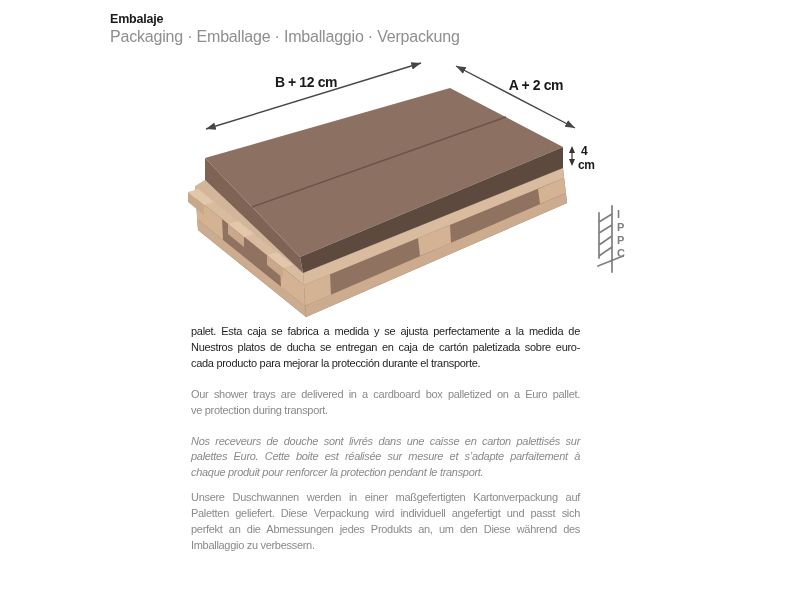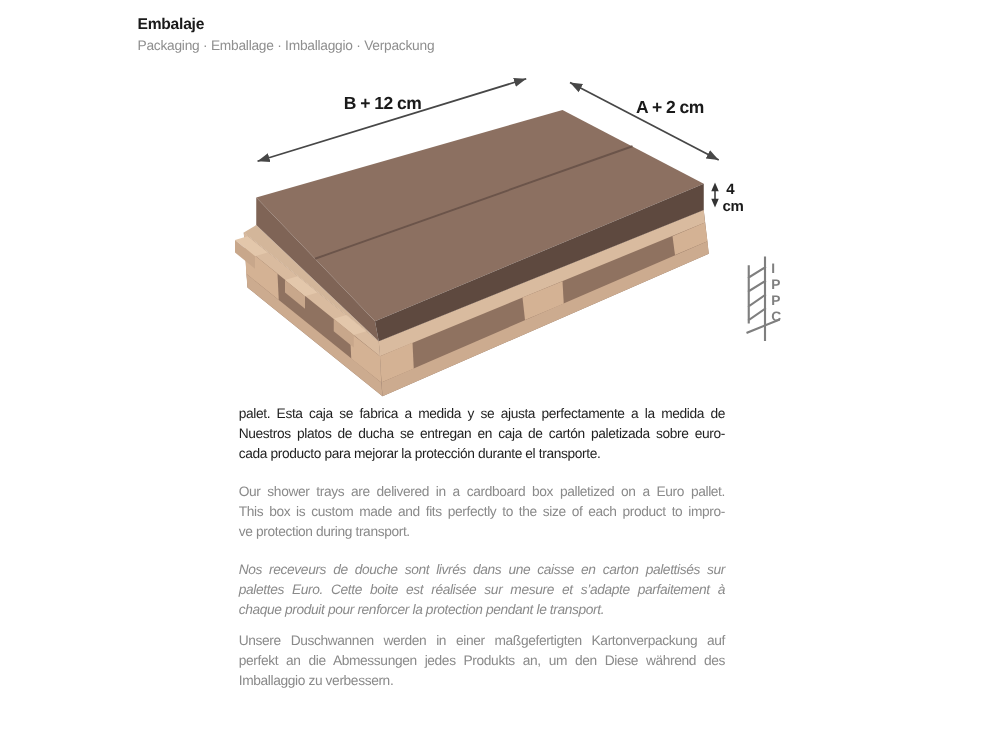--- a/index.html
+++ b/index.html
@@ -4,21 +4,21 @@
 <style>
   html,body{margin:0;padding:0;}
   body{
     width:800px;height:600px;background:#ffffff;position:relative;overflow:hidden;
     font-family:"Liberation Sans",sans-serif;
   }
   .header{position:absolute;left:110px;top:12px;}
   .header h1{
     margin:0;font-size:12.5px;font-weight:bold;color:#1a1a1a;letter-spacing:-0.2px;line-height:15px;
   }
-  .subtitle{font-size:11px;color:#8f8f8f;letter-spacing:-0.2px;margin-top:3px;line-height:14px;}
+  .subtitle{font-size:16px;color:#8f8f8f;letter-spacing:-0.2px;margin-top:3px;line-height:14px;}
 
   .diagram-svg{position:absolute;left:0;top:0;width:800px;height:600px;}
 
   .dim-line{stroke:#474747;stroke-width:1.4;fill:none;}
   .dim-label{font-family:"Liberation Sans",sans-serif;font-size:14px;font-weight:bold;fill:#1a1a1a;letter-spacing:-0.4px;}
   .dim-small{font-family:"Liberation Sans",sans-serif;font-size:12px;font-weight:bold;fill:#1a1a1a;letter-spacing:-0.3px;}
   .seam{stroke:#6b544a;stroke-width:1.5;}
   .ippc-line{fill:none;stroke-width:1.7;stroke-linecap:square;}
   .ippc-letter{font-family:"Liberation Sans",sans-serif;font-size:11px;font-weight:bold;letter-spacing:0;}
 
@@ -102,26 +102,26 @@
 </svg>
 
 <main class="textcol">
   <div class="para primary">
     <div class="jline">palet. Esta caja se fabrica a medida y se ajusta perfectamente a la medida de</div>
     <div class="jline">Nuestros platos de ducha se entregan en caja de cartón paletizada sobre euro-</div>
     <div class="jline last">cada producto para mejorar la protección durante el transporte.</div>
   </div>
   <div class="para">
     <div class="jline">Our shower trays are delivered in a cardboard box palletized on a Euro pallet.</div>
-    <div class="jline">This box is custom made and fits perfectly to the size of each product to impro-</div>
     <div class="jline last">ve protection during transport.</div>
   </div>
   <div class="para tight">
     <div class="jline">Nos receveurs de douche sont livrés dans une caisse en carton palettisés sur</div>
     <div class="jline">palettes Euro. Cette boite est réalisée sur mesure et s’adapte parfaitement à</div>
     <div class="jline last">chaque produit pour renforcer la protection pendant le transport.</div>
   </div>
   <div class="para">
     <div class="jline">Unsere Duschwannen werden in einer maßgefertigten Kartonverpackung auf</div>
+    <div class="jline">Paletten geliefert. Diese Verpackung wird individuell angefertigt und passt sich</div>
     <div class="jline">perfekt an die Abmessungen jedes Produkts an, um den Diese während des</div>
     <div class="jline last">Imballaggio zu verbessern.</div>
   </div>
 </main>
 
 </body></html>

